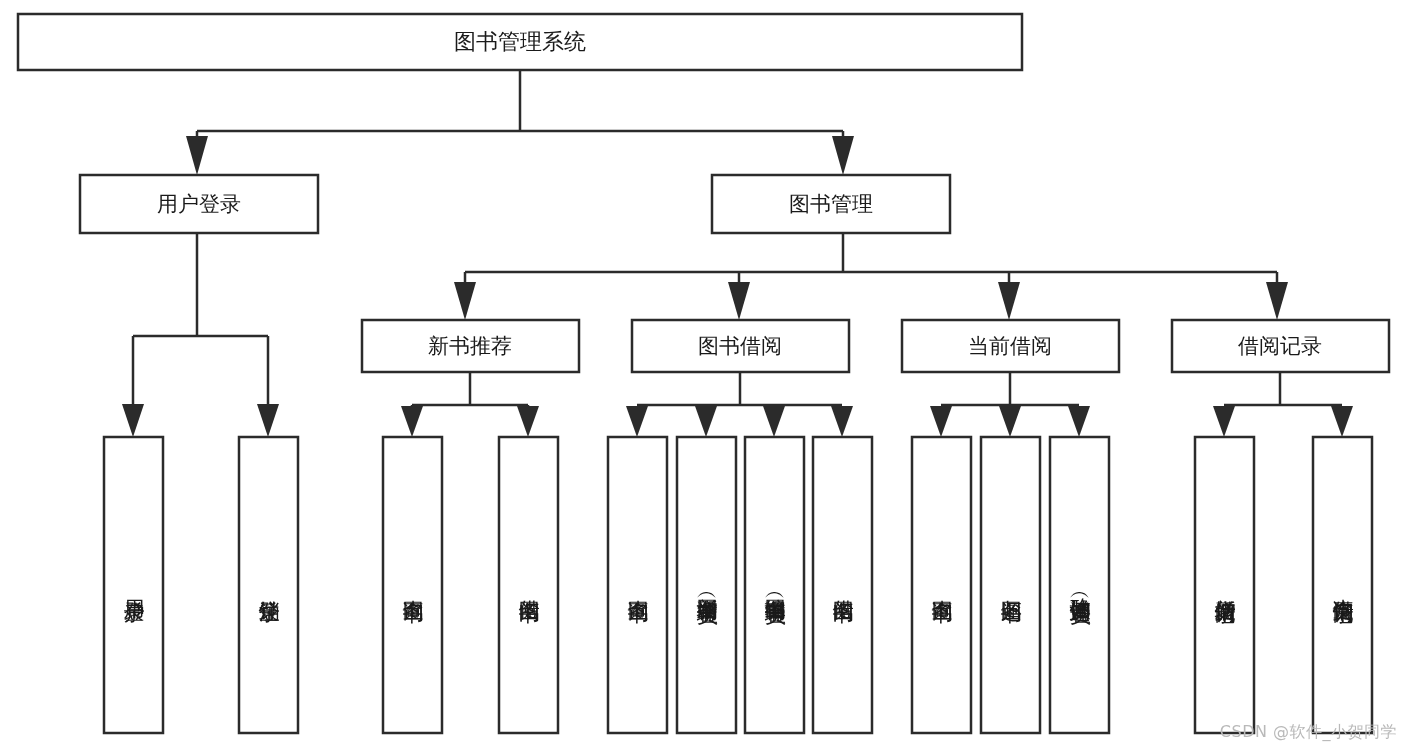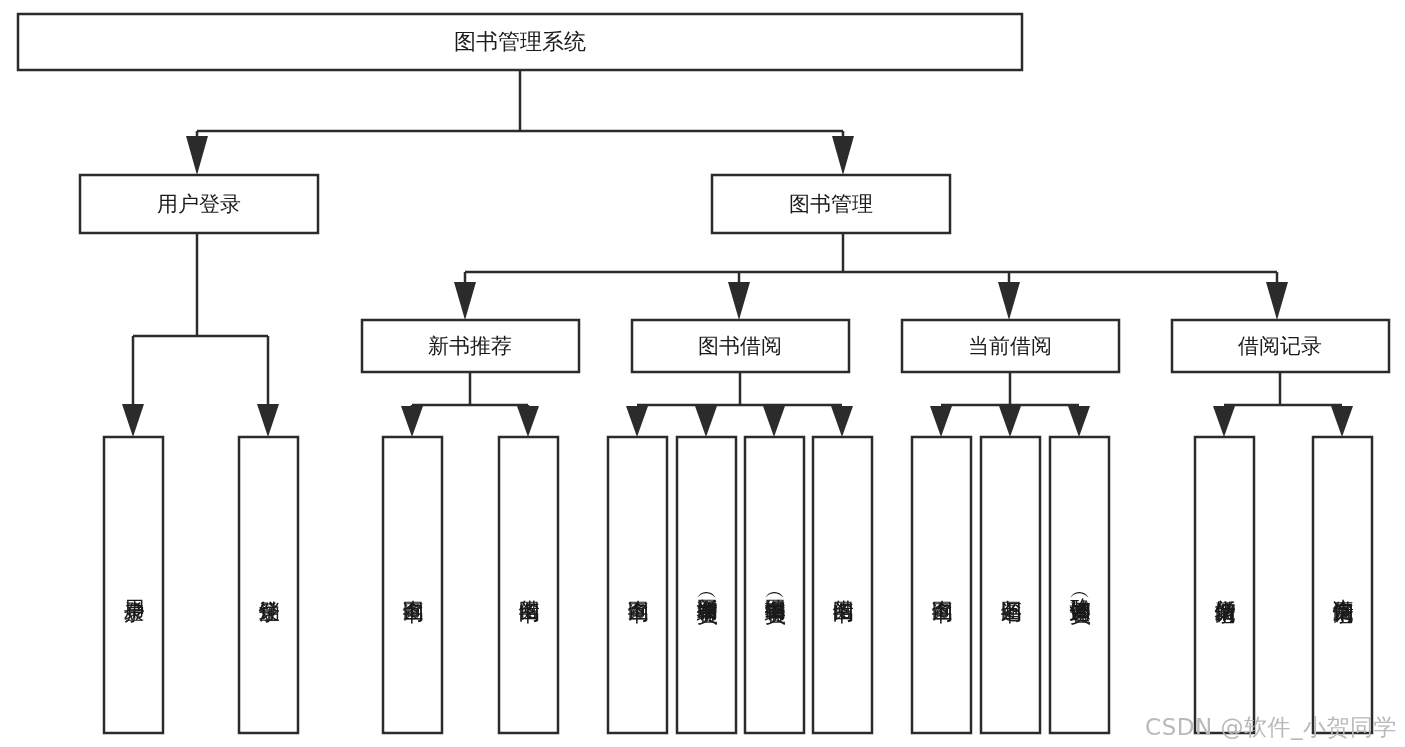--- a/index.html
+++ b/index.html
@@ -66,21 +66,21 @@
     color: #1a1a1a;
     letter-spacing: 1px;
     white-space: nowrap;
     pointer-events: none;
   }
   #watermark {
     position: absolute;
     right: 8px;
     bottom: 4px;
     font-family: "DejaVu Sans", "Liberation Sans", sans-serif;
-    font-size: 23px;
+    font-size: 16px;
     color: #b9b9b9;
     white-space: nowrap;
     letter-spacing: 0.5px;
   }
 </style>
 </head>
 <body>
 
 <div id="diagram-root">
 

